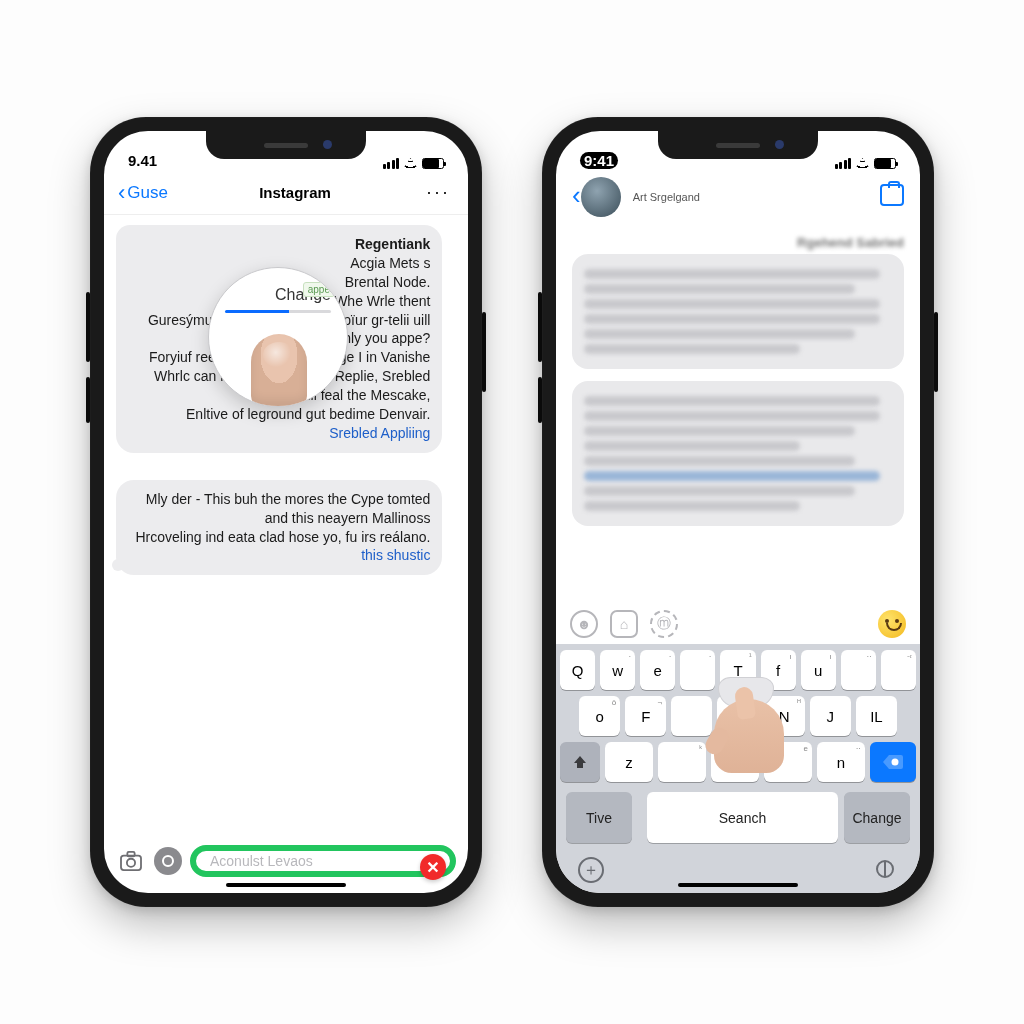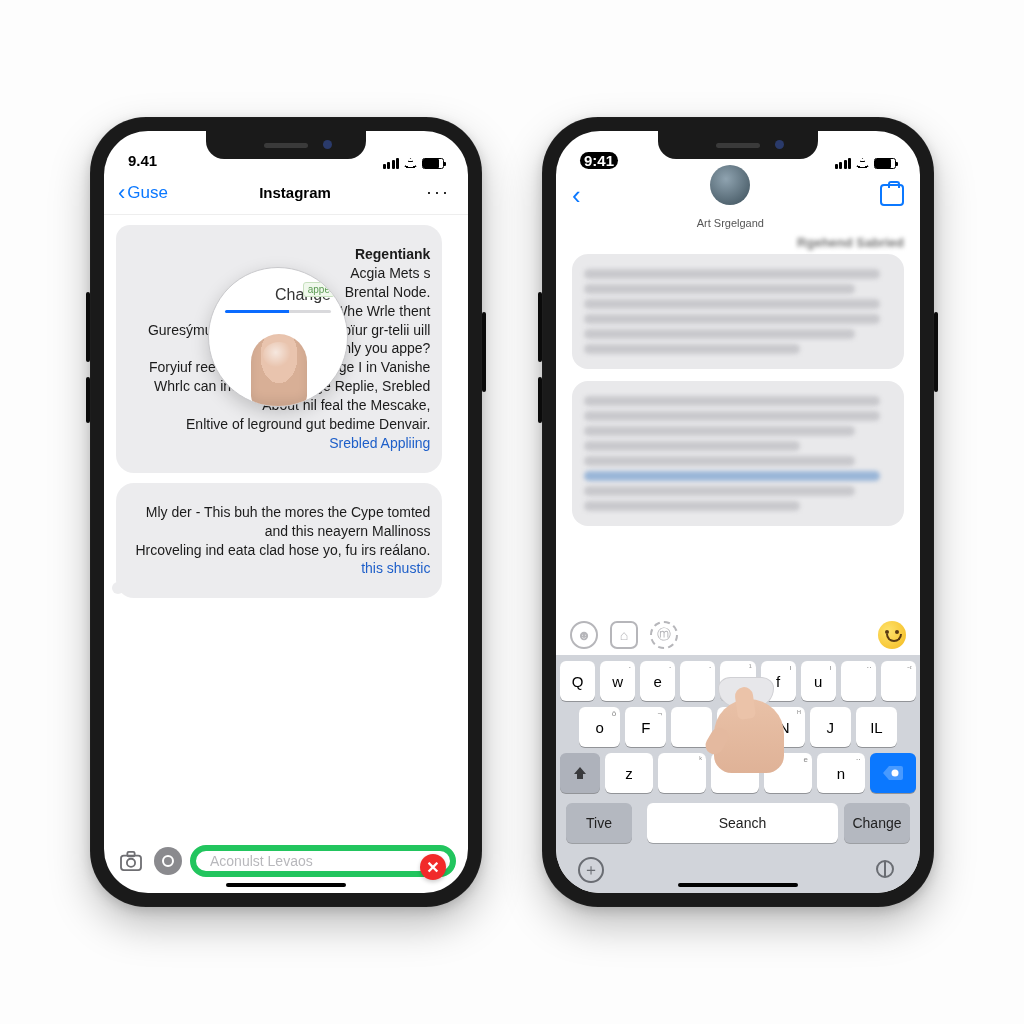--- a/index.html
+++ b/index.html
@@ -69,22 +69,22 @@
   .nav {
     height:44px; display:flex; align-items:center; justify-content:space-between;
     padding:0 14px; border-bottom:1px solid #eee;
   }
   .back { display:flex; align-items:center; gap:2px; color:#0b78ff; font-size:17px; cursor:pointer;}
   .chev { font-size:22px; font-weight:300; }
   .title { font-weight:700; font-size:15px; }
   .dots { font-size:18px; letter-spacing:2px; padding:4px; cursor:pointer;}
   
   .chat-scroll { flex:1; overflow:hidden; padding:10px 12px; position:relative; }
-  .bubble { background:#ececee; border-radius:18px; padding:20px 12px;
-    font-size:14px; line-height:1.35; color:#1b1b1b; margin-bottom:10px; max-width:96%; position:relative;}
+  .bubble { background:#ececee; border-radius:18px; padding:10px 12px;
+    font-size:14px; line-height:1.35; color:#1b1b1b; margin-bottom:27px; max-width:96%; position:relative;}
   .bubble.bt { border-top-left-radius:14px; }
   .bubble b { font-weight:700; }
   .bubble a { color:#1e5fc9; text-decoration:none; }
   .bubble .tail{position:absolute;left:-4px;bottom:4px;width:12px;height:12px;
     background:#ececee;border-radius:50%;}
   
   .inputbar { position:absolute; bottom:16px; left:0; right:0; padding:0 12px;
     display:flex; align-items:center; gap:8px; }
   .ib-ic { width:30px; height:30px; border-radius:8px; display:flex; align-items:center; justify-content:center; color:#6e6e72;}
   .ib-ic.dark{ background:#8a8a8e; color:#fff; border-radius:50%; width:28px;height:28px;}
@@ -106,21 +106,21 @@
   .finger{ position:absolute; bottom:0; left:42px; width:56px; height:72px;
     background:radial-gradient(ellipse 60% 70% at 50% 30%, #e9c4ae 0 55%, #d8af96 55% 100%);
     border-radius:28px 28px 10px 10px; box-shadow:inset 0 -6px 10px rgba(0,0,0,.08);}
   .finger::after{content:"";position:absolute;top:8px;left:12px;width:32px;height:26px;
     background:radial-gradient(circle at 40% 40%, rgba(255,255,255,.6), transparent 60%);border-radius:50%;}
   
   .nav2 { height:48px; display:flex; align-items:center; justify-content:space-between; padding:0 16px;}
   .nav2 .chev2{ color:#0b78ff; font-size:26px; font-weight:300; cursor:pointer;}
   .nav2 .box-ic{ width:24px;height:22px;border:2px solid #0b78ff;border-radius:4px;position:relative;cursor:pointer;}
   .nav2 .box-ic::before{content:"";position:absolute;top:-5px;left:6px;width:8px;height:5px;border:2px solid #0b78ff;border-bottom:none;border-radius:3px 3px 0 0;}
-  .hdr-center{ flex:1; display:flex; flex-direction:column; align-items:center; gap:12px; padding-top:4px;}
+  .hdr-center{ flex:1; display:flex; flex-direction:row; align-items:center; gap:12px; padding-top:4px;}
   .avatar{ width:40px;height:40px;border-radius:50%;background:radial-gradient(circle at 40% 35%, #8fa3b0, #3a4d58);}
   .hname{ font-size:11px; color:#555; filter:blur(.3px);}
   .blur-chat{ flex:1; padding:8px 16px; overflow:hidden;}
   .blur-head{ font-size:13px; font-weight:700; color:#777; filter:blur(2px); margin:8px 0 4px;}
   .blur-block{ background:#e9e9eb; border-radius:16px; padding:10px 12px; margin-bottom:12px;}
   .blur-line{ height:10px; background:#c9c9cd; border-radius:5px; margin:5px 0; filter:blur(2px);}
   .blur-line.s{width:70%}.blur-line.m{width:88%}.blur-line.l{width:96%}
   .blur-link{ background:#9ab6d8;}
   .inp-row2{ padding:4px 14px 6px; display:flex; align-items:center; gap:12px;}
   .circ-ic{ width:28px;height:28px;border:2px solid #b6b6ba;border-radius:7px;display:flex;align-items:center;justify-content:center;color:#b6b6ba;font-size:14px;}
@@ -133,21 +133,21 @@
   
   .kbd{ background:#d1d4da; padding:6px 4px 8px; display:flex; flex-direction:column; gap:6px;}
   .kbd .row{ display:flex; gap:5px; justify-content:center; }
   .key{ background:#fff; height:40px; min-width:30px; flex:1; border-radius:6px;
     box-shadow:0 1px 0 rgba(0,0,0,.3); display:flex; align-items:center; justify-content:center;
     font-size:15px; position:relative; cursor:pointer;}
   .key .sup{ position:absolute; top:2px; right:4px; font-size:8px; color:#888;}
   .key.fn{ background:#aeb2bb; flex:0 0 40px;}
   .key.blue{ background:#0b78ff; color:#fff; flex:0 0 46px;}
   .kbd .brow{ display:flex; gap:6px; padding:4px 6px 0; align-items:center;}
-  .bkey{ height:40px; background:#b4b8c0; border-radius:6px; box-shadow:0 1px 0 rgba(0,0,0,.25);
+  .bkey{ height:51px; background:#b4b8c0; border-radius:6px; box-shadow:0 1px 0 rgba(0,0,0,.25);
     display:flex;align-items:center;justify-content:center;font-size:14px;color:#222;cursor:pointer;}
   .bkey.side{ flex:0 0 66px;}
   .bkey.search{ flex:1; background:#fff;margin-left:9px;}
   .kbd .foot{ display:flex; justify-content:space-between; padding:8px 18px 2px;}
   .foot .f-ic{ width:26px;height:26px;border:2px solid #6a6d73;border-radius:50%;display:flex;align-items:center;justify-content:center;color:#6a6d73;font-size:16px;}
   
   .kb-finger{ position:absolute; bottom:120px; left:152px; width:80px; height:96px; z-index:45; pointer-events:none;}
   .kb-finger .pad{ width:56px;height:30px;background:#e7e7ea;border-radius:16px 16px 22px 22px / 14px 14px 24px 24px;
     border:1px solid #d0d0d4; position:absolute; top:0; left:10px;}
   .kb-finger .hand{ position:absolute; top:22px; left:6px; width:70px; height:74px;

